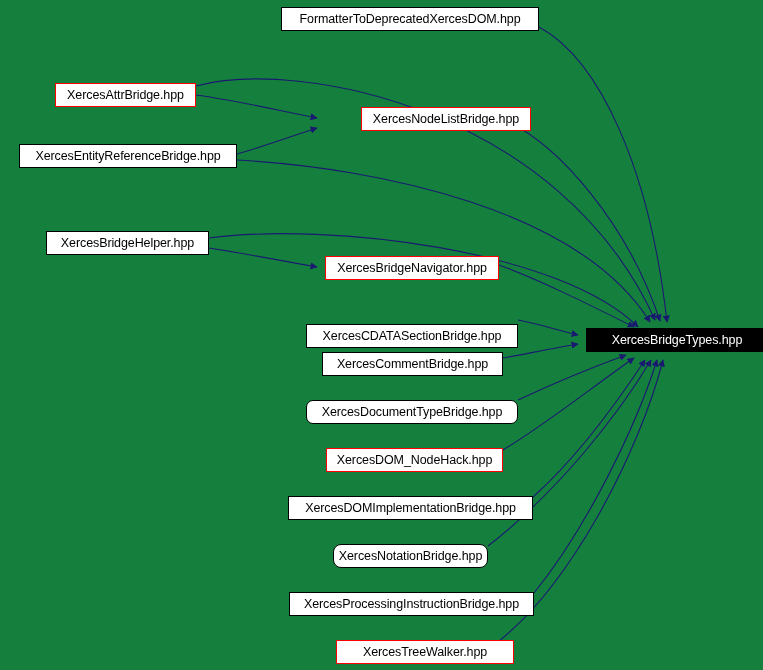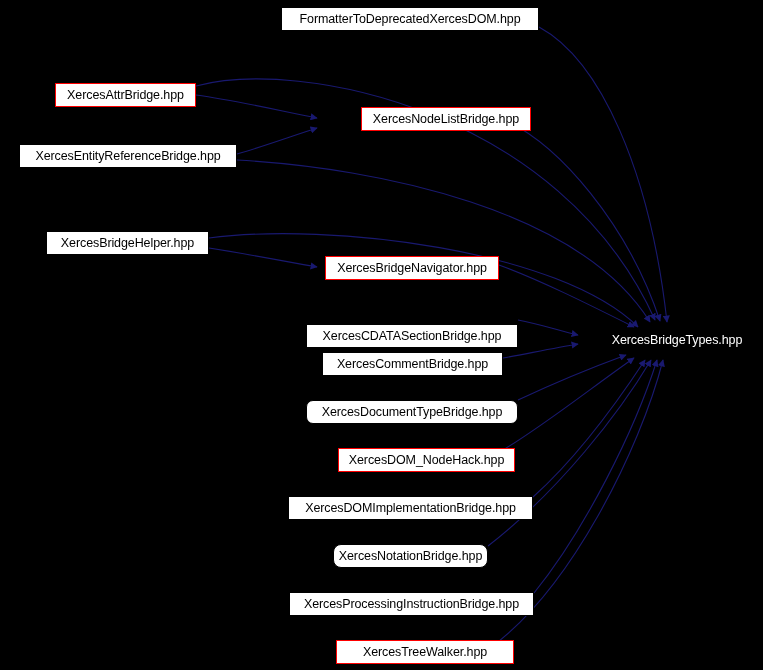--- a/index.html
+++ b/index.html
@@ -4,21 +4,21 @@
 <style>
   html, body {
     margin: 0;
     padding: 0;
     background: #ffffff;
   }
   #graph {
     position: relative;
     width: 763px;
     height: 670px;
-    background: #000000;
+    background: #15803d;
     overflow: hidden;
     font-family: "Liberation Sans", sans-serif;
   }
   #edges {
     position: absolute;
     left: 0;
     top: 0;
     width: 763px;
     height: 670px;
   }
@@ -118,21 +118,21 @@
   </div>
   <div class="node" style="left: 306px; top: 304px; width: 212px; height: 24px; margin-top: 20px;">
     <span class="node-label">XercesCDATASectionBridge.hpp</span>
   </div>
   <div class="node" style="left: 322px; top: 352px; width: 181px; height: 24px;">
     <span class="node-label">XercesCommentBridge.hpp</span>
   </div>
   <div class="node" style="left: 306px; top: 400px; width: 212px; height: 24px; border-radius: 7px;">
     <span class="node-label">XercesDocumentTypeBridge.hpp</span>
   </div>
-  <div class="node red" style="left: 326px; top: 448px; width: 177px; height: 24px; margin-left: 12px;">
+  <div class="node red" style="left: 326px; top: 448px; width: 177px; height: 24px;">
     <span class="node-label">XercesDOM_NodeHack.hpp</span>
   </div>
   <div class="node" style="left: 288px; top: 496px; width: 245px; height: 24px;">
     <span class="node-label">XercesDOMImplementationBridge.hpp</span>
   </div>
   <div class="node" style="left: 333px; top: 544px; width: 155px; height: 24px; border-radius: 8px;">
     <span class="node-label">XercesNotationBridge.hpp</span>
   </div>
   <div class="node" style="left: 289px; top: 592px; width: 245px; height: 24px;">
     <span class="node-label">XercesProcessingInstructionBridge.hpp</span>

